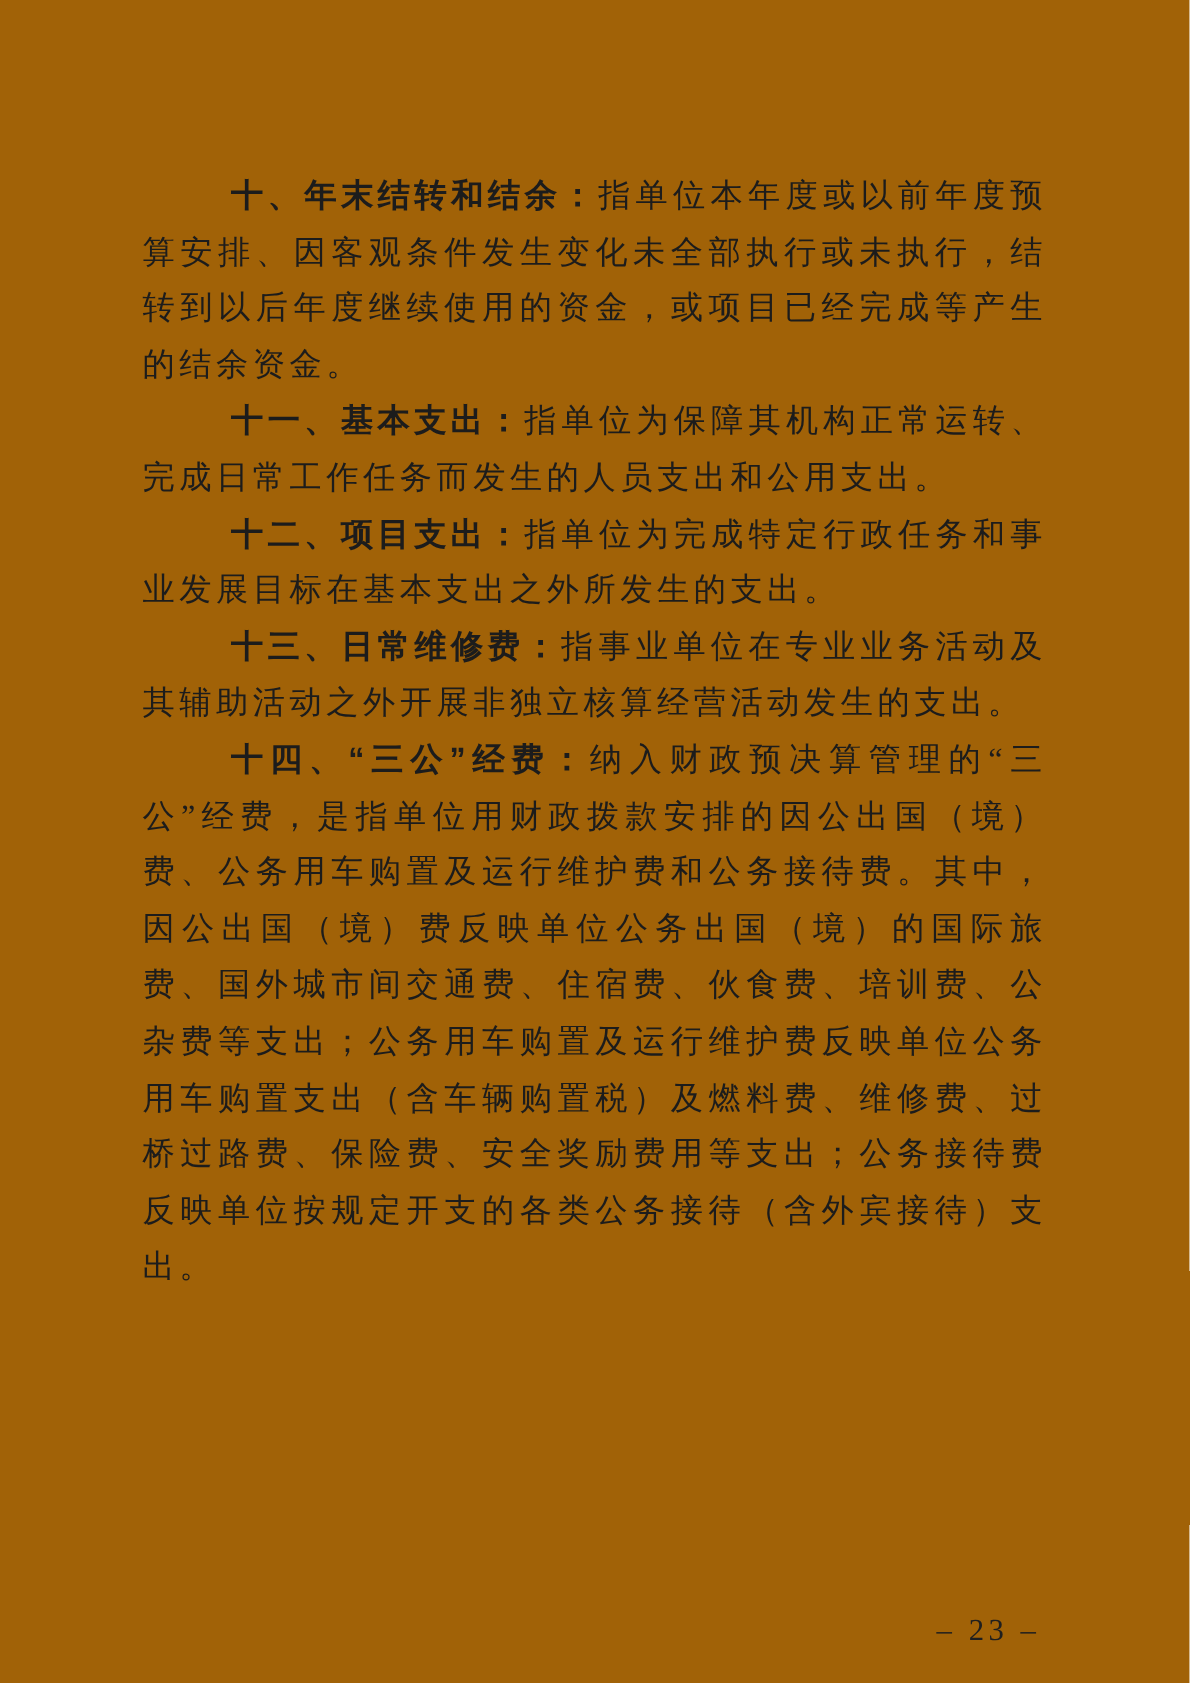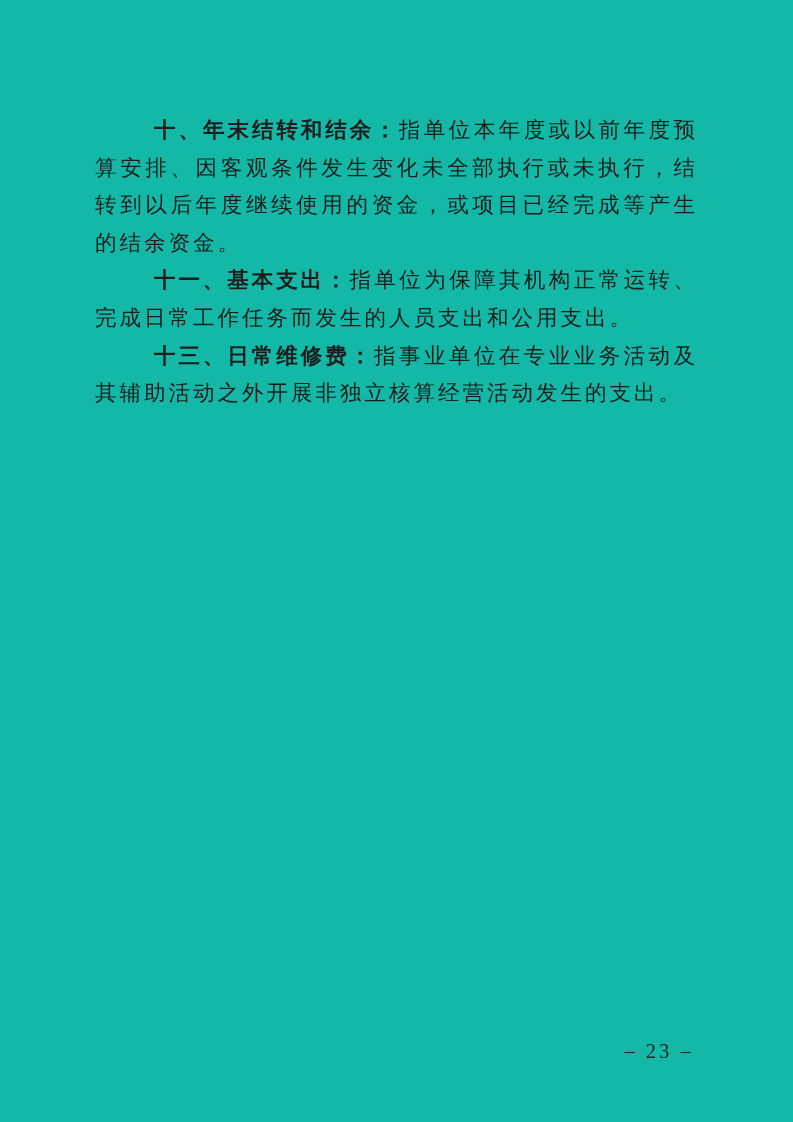--- a/index.html
+++ b/index.html
@@ -4,21 +4,21 @@
 <style>
   html, body {
     margin: 0;
     padding: 0;
     background: #ffffff;
   }
   .page {
     position: relative;
     width: 793px;
     height: 1122px;
-    background: #14b8a6;
+    background: #a16207;
     overflow: hidden;
   }
   .doc-body {
     position: absolute;
     left: 95px;
     top: 112px;
     width: 603px;
   }
   p.para {
     margin: 0;
@@ -34,40 +34,42 @@
     word-break: break-all;
   }
   .term {
     font-family: "Liberation Sans", "DejaVu Sans", sans-serif;
     font-weight: 700;
     letter-spacing: 2.5px;
   }
   .page-number {
     position: absolute;
     left: 594px;
-    top: 1040px;
+    top: 1076px;
     width: 130px;
     text-align: center;
     font-family: "Liberation Serif", "DejaVu Serif", serif;
     font-size: 20.5px;
     letter-spacing: 3px;
     color: #1f1f1f;
   }
 </style>
 </head>
 <body>
 
 <div class="page">
   <div class="doc-body">
 
     <p class="para"><span class="term">十、年末结转和结余：</span><span class="def">指单位本年度或以前年度预算安排、因客观条件发生变化未全部执行或未执行，结转到以后年度继续使用的资金，或项目已经完成等产生的结余资金。</span></p>
 
     <p class="para"><span class="term">十一、基本支出：</span><span class="def">指单位为保障其机构正常运转、完成日常工作任务而发生的人员支出和公用支出。</span></p>
 
+    <p class="para"><span class="term">十二、项目支出：</span><span class="def">指单位为完成特定行政任务和事业发展目标在基本支出之外所发生的支出。</span></p>
 
     <p class="para"><span class="term">十三、日常维修费：</span><span class="def">指事业单位在专业业务活动及其辅助活动之外开展非独立核算经营活动发生的支出。</span></p>
 
+    <p class="para"><span class="term">十四、“三公”经费：</span><span class="def">纳入财政预决算管理的“三公”经费，是指单位用财政拨款安排的因公出国（境）费、公务用车购置及运行维护费和公务接待费。其中，因公出国（境）费反映单位公务出国（境）的国际旅费、国外城市间交通费、住宿费、伙食费、培训费、公杂费等支出；公务用车购置及运行维护费反映单位公务用车购置支出（含车辆购置税）及燃料费、维修费、过桥过路费、保险费、安全奖励费用等支出；公务接待费反映单位按规定开支的各类公务接待（含外宾接待）支出。</span></p>
 
 
   </div>
 
   <div class="page-number">– 23 –</div>
 </div>
 
 </body></html>

